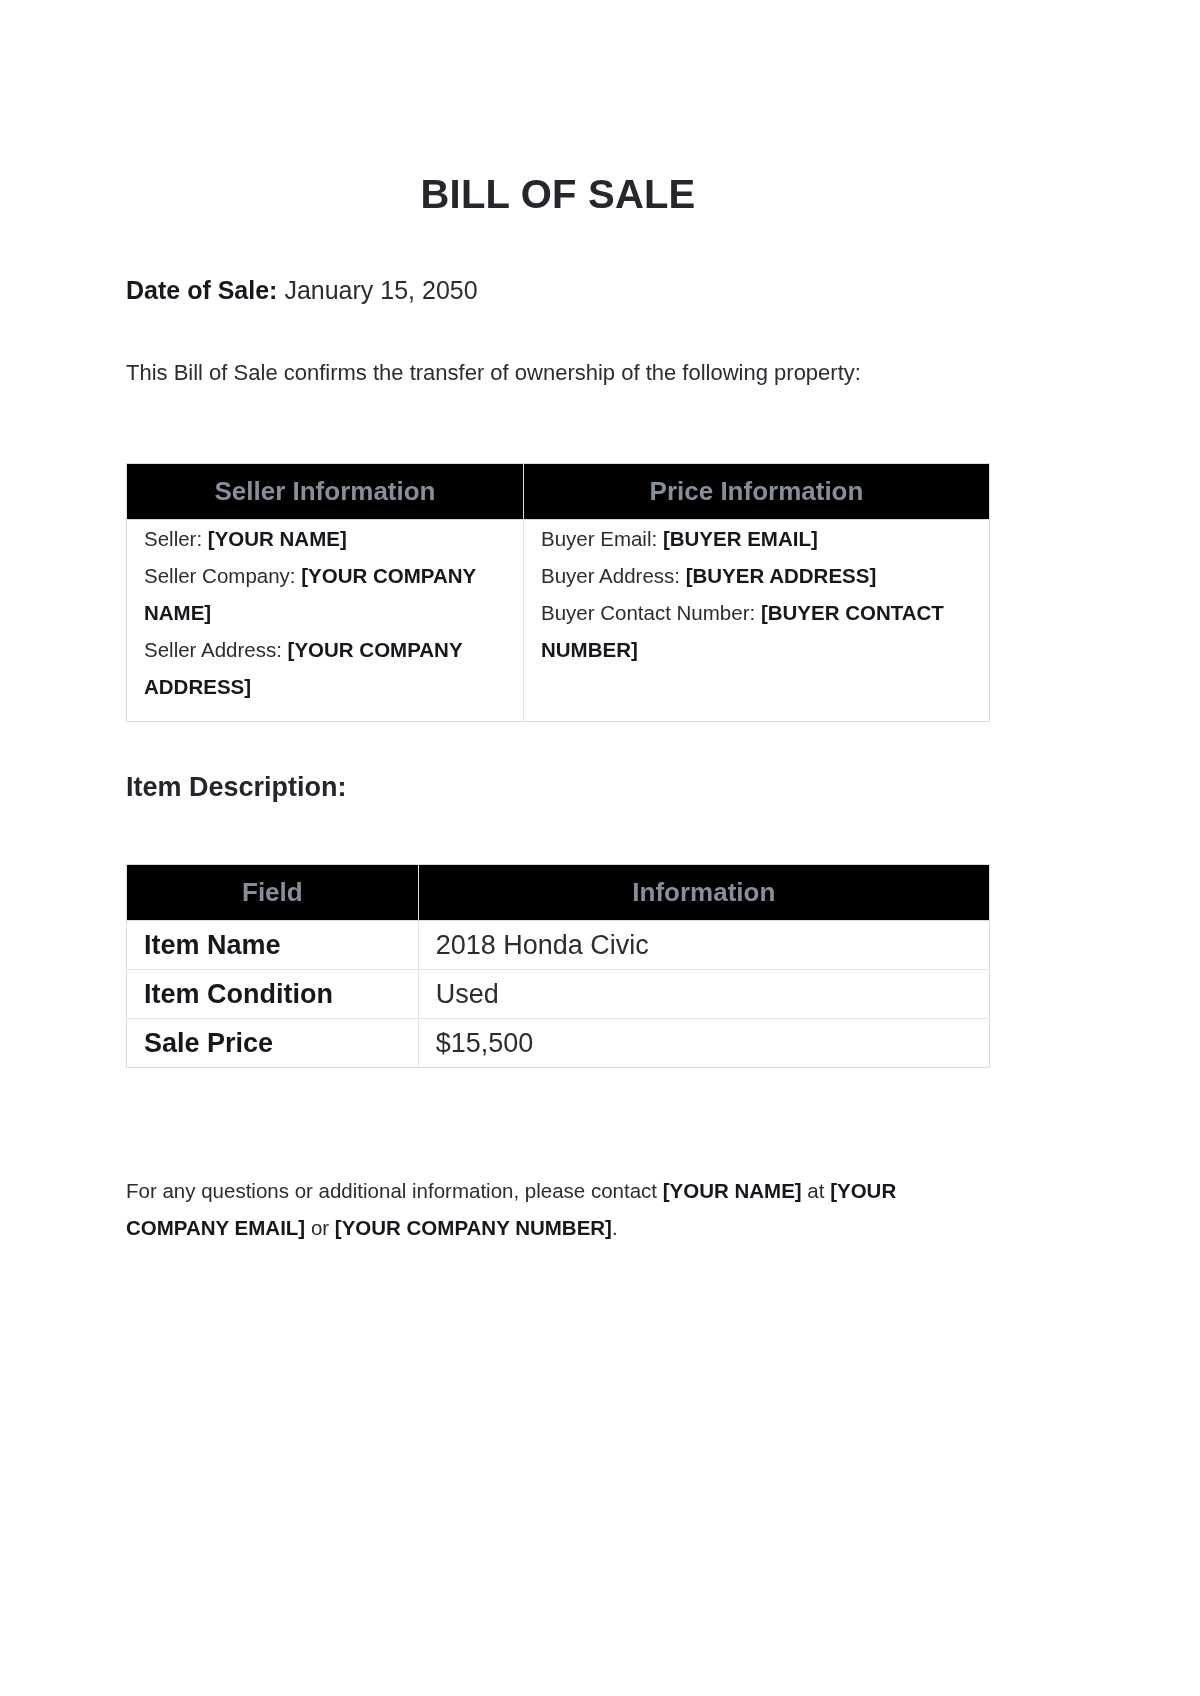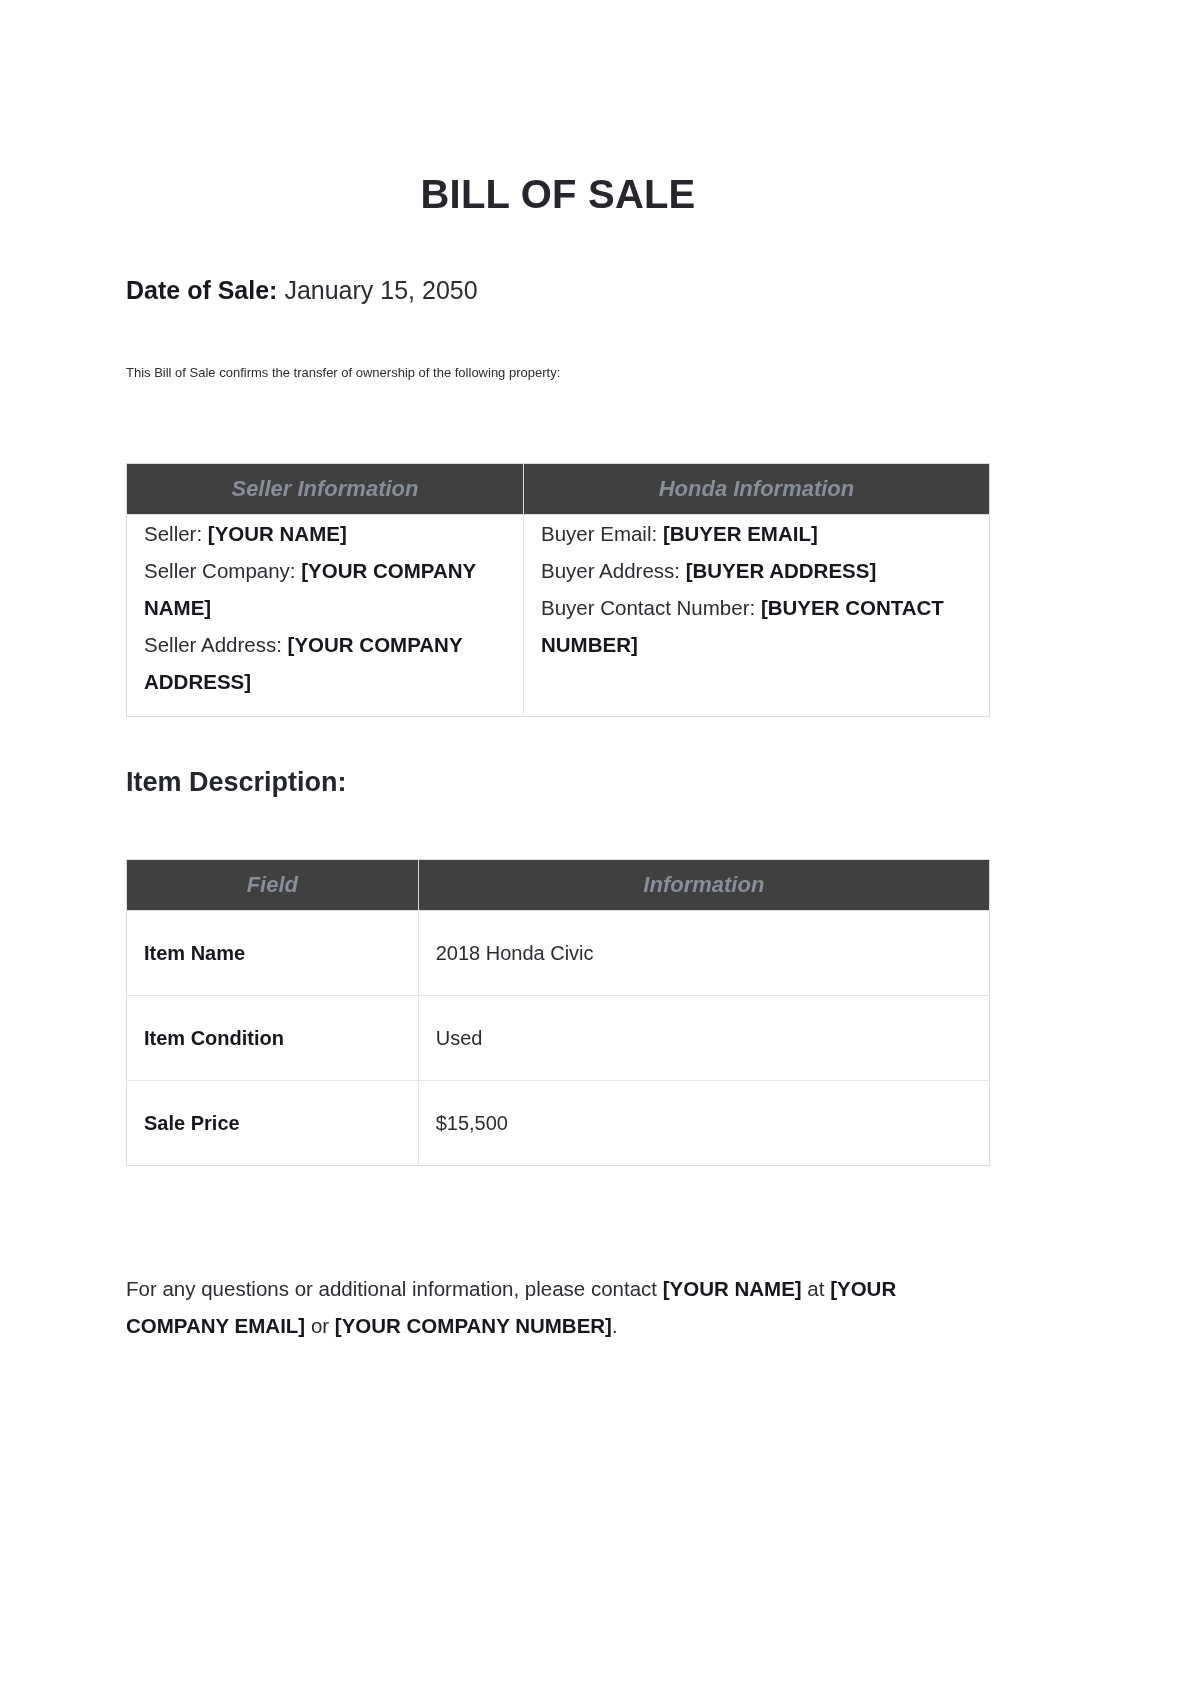--- a/index.html
+++ b/index.html
@@ -25,41 +25,40 @@
     color: #25272c;
     letter-spacing: 0.2px;
   }
   .date-line {
     margin-top: 57px;
     font-size: 25px;
     line-height: 30px;
   }
   .intro {
     margin-top: 53px;
-    font-size: 13px;
+    font-size: 22px;
     line-height: 30px;
   }
   .b {
     font-weight: 700;
     color: #17181d;
   }
   table {
     border-collapse: collapse;
     width: 864px;
     border: 1px solid #d9dbdf;
   }
   th {
-    background: #404040;
+    background: #000000;
     color: #878e99;
-    font-size: 22px;
+    font-size: 26px;
     font-weight: 700;
     text-align: center;
     padding: 12px 10px;
     border-bottom: 1px solid #d9dbdf;
-    font-style: italic;
   }
   th + th { border-left: 1px solid #d9dbdf; }
   td + td { border-left: 1px solid #e3e5e9; margin-top: 36px; }
   tr + tr td { border-top: 1px solid #e3e5e9; }
   .parties { margin-top: 75px; }
   .parties td {
     vertical-align: top;
     padding: 0 17px 16px 17px;
     font-size: 20.5px;
     line-height: 37px;
@@ -67,23 +66,23 @@
   .section-heading {
     margin: 59px 0 0 0;
     font-size: 27px;
     line-height: 36px;
     font-weight: 700;
     color: #23262b;
   }
   .heading-wrap { margin-top: 47px; }
   .items { margin-top: 59px; border-radius: 11px; }
   .items td {
-    font-size: 20px;
+    font-size: 27px;
     line-height: 28px;
-    padding: 28px 17px;
+    padding: 10px 17px;
     vertical-align: middle;
   }
   .items td.field-cell {
     font-weight: 700;
     color: #17181d;
   }
   .footer-paragraph {
     margin-top: 104px;
     font-size: 20.5px;
     line-height: 37px;
@@ -101,21 +100,21 @@
   <p class="intro">This Bill of Sale confirms the transfer of ownership of the following property:</p>
 
   <table class="parties">
     <colgroup>
       <col style="width:46%">
       <col style="width:54%">
     </colgroup>
     <thead>
       <tr>
         <th>Seller Information</th>
-        <th>Honda Information</th>
+        <th>Price Information</th>
       </tr>
     </thead>
     <tbody>
       <tr>
         <td>
           <div><span>Seller:</span> <span class="b">[YOUR NAME]</span></div>
           <div><span>Seller Company:</span> <span class="b">[YOUR COMPANY NAME]</span></div>
           <div><span>Seller Address:</span> <span class="b">[YOUR COMPANY ADDRESS]</span></div>
         </td>
         <td>

